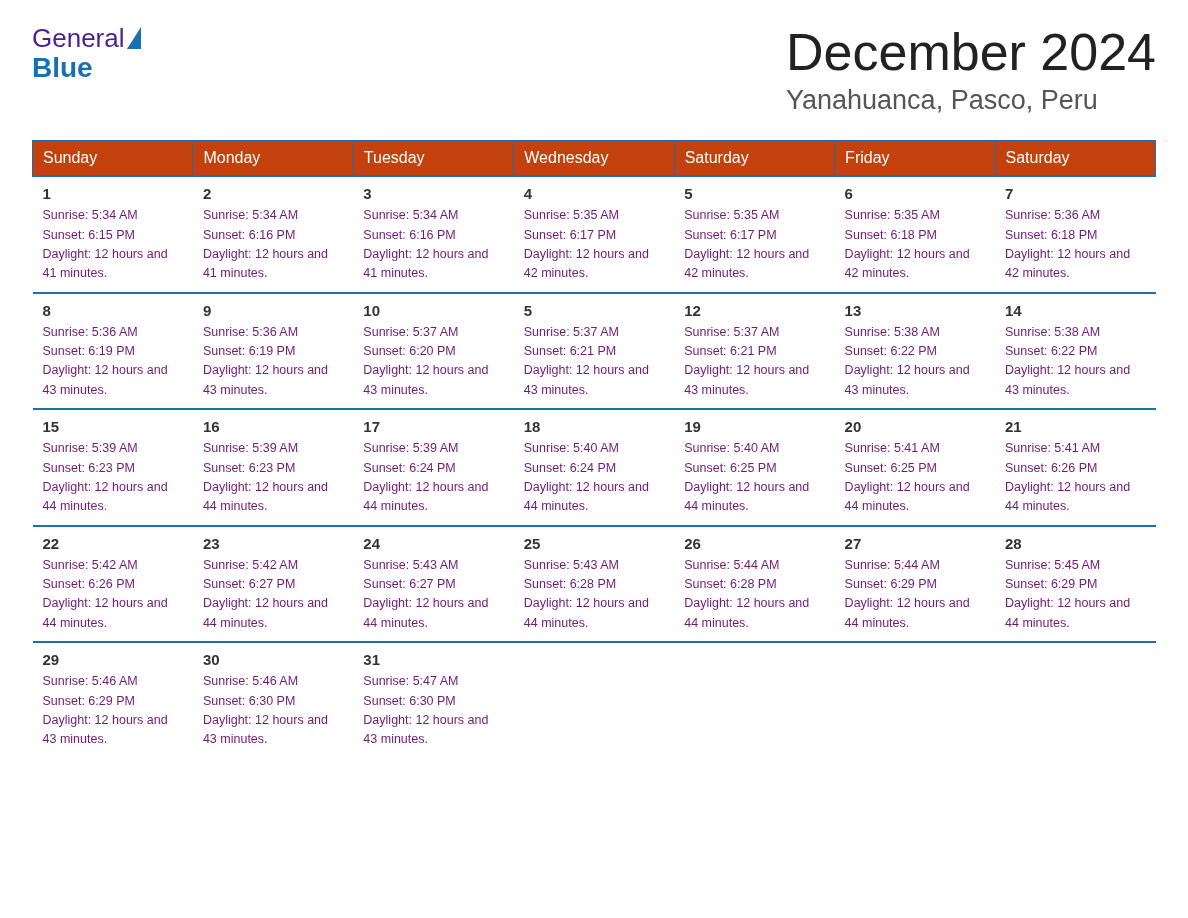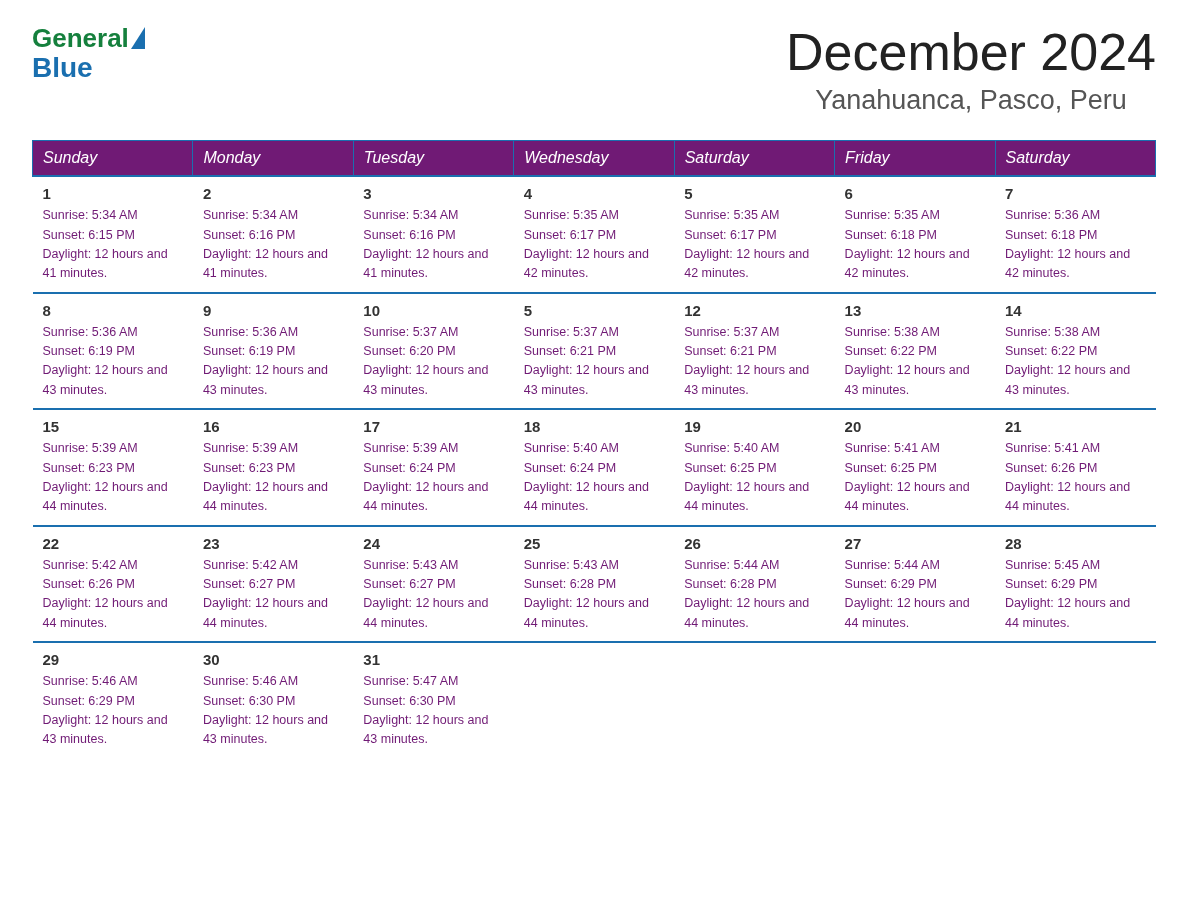--- a/index.html
+++ b/index.html
@@ -16,22 +16,22 @@
       align-items: flex-start;
       margin-bottom: 24px;
     }
     .logo {
       display: flex;
       align-items: center;
       gap: 4px;
     }
     .logo-text-general {
       font-size: 26px;
-      font-weight: bold;
-      color: #15803d;
+      font-weight: normal;
+      color: #4c1d95;
     }
     .logo-triangle {
       width: 0;
       height: 0;
       border-left: 14px solid transparent;
       border-bottom: 22px solid #1a6faf;
       display: inline-block;
       margin-left: 2px;
       vertical-align: middle;
     }
@@ -43,40 +43,39 @@
     .logo-block {
       display: flex;
       flex-direction: column;
       line-height: 1.1;
     }
     .logo-line1 {
       display: flex;
       align-items: center;
     }
     .title-block {
-      text-align: center;
+      text-align: left;
     }
     .calendar-title {
       font-size: 52px;
       font-weight: normal;
       color: #222;
       line-height: 1.1;
     }
     .calendar-subtitle {
       font-size: 27px;
       color: #555;
       margin-top: 4px;
     }
     table {
       width: 100%;
       border-collapse: collapse;
     }
     thead tr {
-      background-color: #701a75;
-      font-style: italic;
+      background-color: #c2410c;
     }
     thead th {
       color: #fff;
       font-size: 16px;
       font-weight: normal;
       padding: 8px 10px;
       text-align: left;
       border: 1px solid #1a6faf;
     }
     tbody tr {

